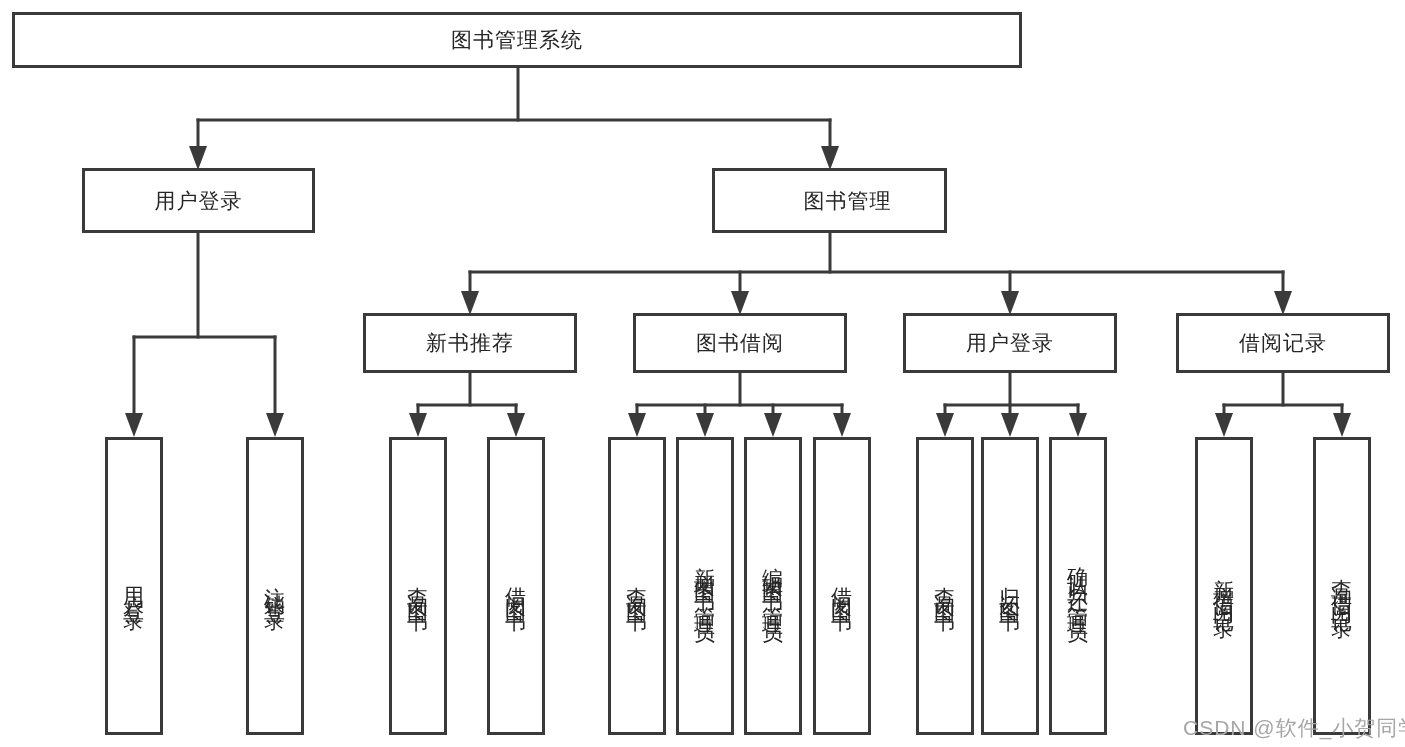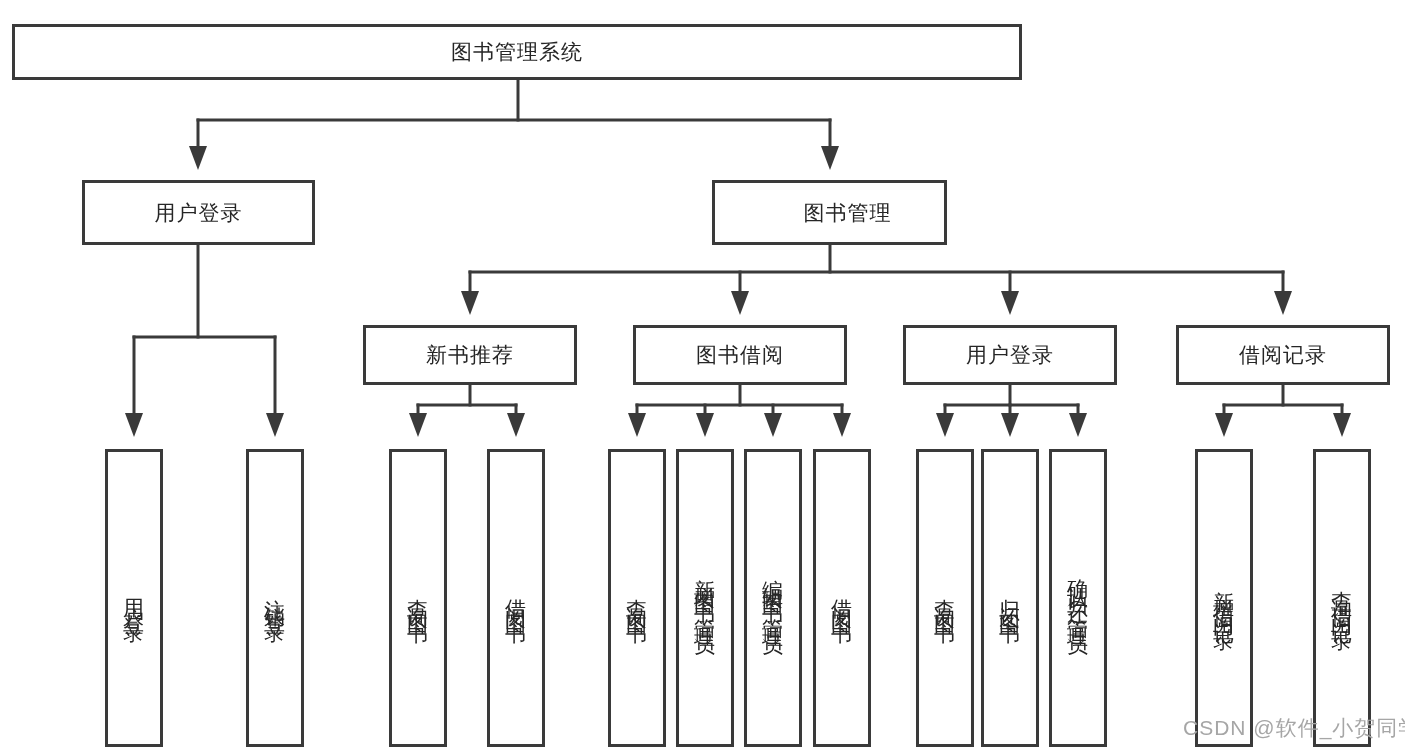--- a/index.html
+++ b/index.html
@@ -27,21 +27,20 @@
   .connectors line{stroke:var(--line);stroke-width:3;}
   .connectors polygon{fill:var(--line);}
   .box{
     position:absolute;
     background:#fff;
     border:3px solid var(--line);
     display:flex;align-items:center;justify-content:center;
     font-size:21px;
     letter-spacing:1px;
     color:var(--text);
-    margin-top:12px;
   }
   .vbox .vtext{
     writing-mode:vertical-rl;
     text-orientation:mixed;
     letter-spacing:8px;
     font-size:21px;
     line-height:1;
     white-space:nowrap;
   }
   .watermark{

